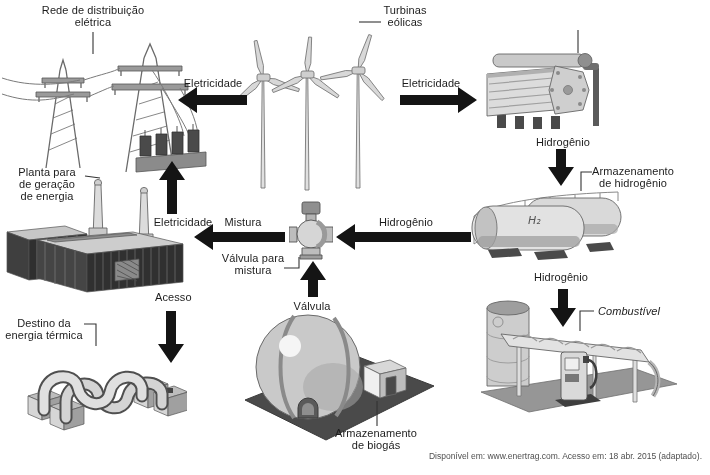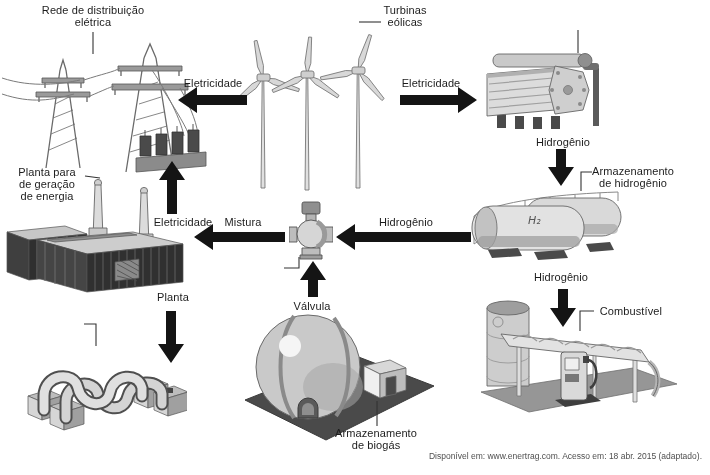--- a/index.html
+++ b/index.html
@@ -4,21 +4,21 @@
 <style>
   html,body{margin:0;padding:0;background:#fff;}
   #canvas{
     position:relative;width:710px;height:475px;background:#ffffff;overflow:hidden;
     font-family:"Liberation Sans",sans-serif;
   }
   .lbl{
     position:absolute;font-size:11px;line-height:12px;color:#1c1c1c;
     text-align:center;white-space:pre-line;letter-spacing:0.1px;
   }
-  .lbl.left{text-align:right;}
+  .lbl.left{text-align:center;font-style:italic;}
   #credit{
     position:absolute;right:8px;top:451px;font-size:8.5px;color:#4f4f4f;
     font-family:"Liberation Sans",sans-serif;white-space:nowrap;
   }
   svg{position:absolute;display:block;}
   .illus path,.illus polygon,.illus rect,.illus circle,.illus ellipse,.illus line,.illus polyline{vector-effect:non-scaling-stroke;}
 </style>
 </head>
 <body>
 
@@ -299,19 +299,23 @@
   <div class="lbl" style="left:589px;top:165px;width:88px">Armazenamento
 de hidrogênio</div>
   <div class="lbl" style="left:529px;top:271px;width:64px">Hidrogênio</div>
   <div class="lbl left" style="left:596px;top:305px;width:66px">Combustível</div>
   <div class="lbl" style="left:8px;top:166px;width:78px">Planta para
 de geração
 de energia</div>
   <div class="lbl" style="left:151px;top:216px;width:64px">Eletricidade</div>
   <div class="lbl" style="left:221px;top:216px;width:44px">Mistura</div>
   <div class="lbl" style="left:377px;top:216px;width:58px">Hidrogênio</div>
+  <div class="lbl" style="left:219px;top:252px;width:68px">Válvula para
+mistura</div>
   <div class="lbl" style="left:289px;top:300px;width:46px">Válvula</div>
-  <div class="lbl" style="left:155px;top:291px;width:36px">Planta</div>
+  <div class="lbl" style="left:155px;top:291px;width:36px">Acesso</div>
+  <div class="lbl" style="left:2px;top:317px;width:84px">Destino da
+energia térmica</div>
   <div class="lbl" style="left:333px;top:427px;width:86px">Armazenamento
 de biogás</div>
   <div id="credit">Disponível em: www.enertrag.com. Acesso em: 18 abr. 2015 (adaptado).</div>
 
 </div>
 
 </body></html>

